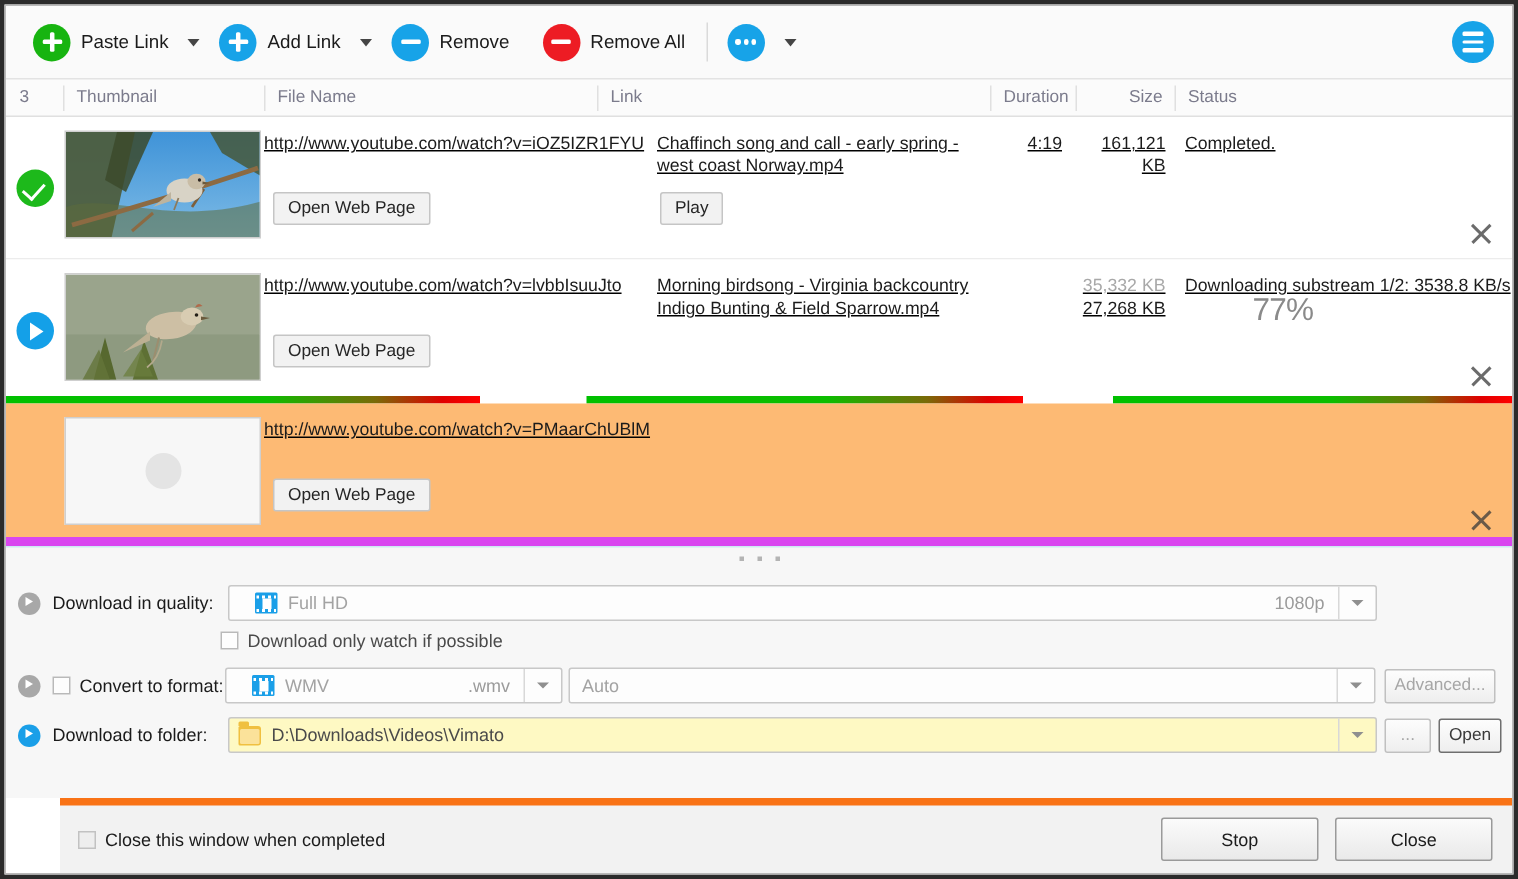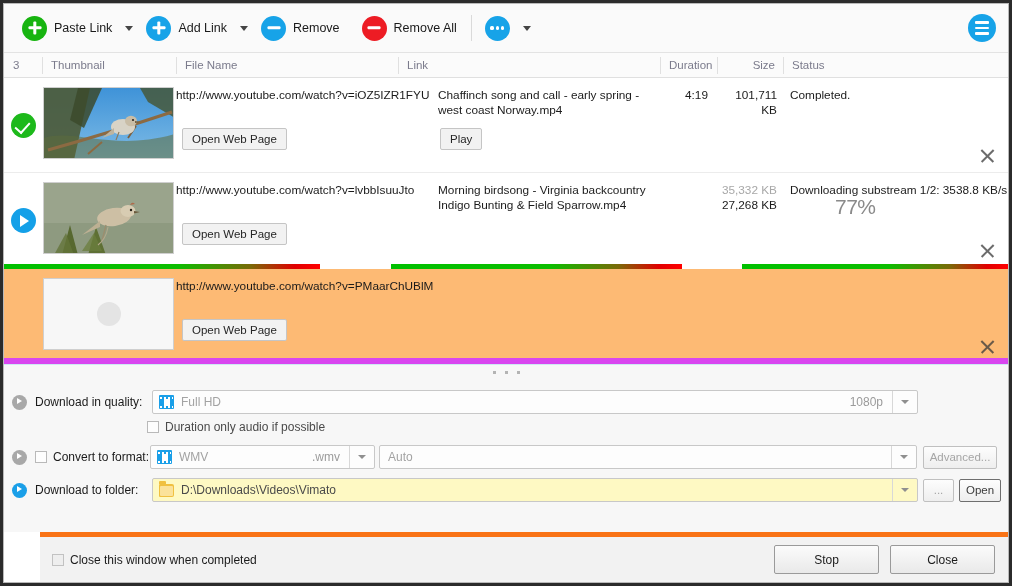--- a/index.html
+++ b/index.html
@@ -86,21 +86,21 @@
   .ch-size  { width:66px; text-align:right; padding-left:0; padding-right:8px; }
   .ch-status{ flex:1; }
 
   
   .list { position:relative; }
   .row {
     position:relative;
     height:95px;
     background:#fff;
     border-bottom:1px solid #ececec;
-    display:flex; align-items:flex-start;
+    display:flex; align-items:flex-start;text-decoration:underline;
   }
   .row.selected { background:#fdba74; border-bottom:6px solid #d946ef; }
   .row.progress-row { height:96px; border-bottom:none; }
 
   .c-status-icon { width:38px; height:95px; display:flex; align-items:center; justify-content:center; flex:0 0 auto; }
   .ic-check {
     width:25px; height:25px; border-radius:50%; background:#1db91b;
     position:relative;
   }
   .ic-check::after {
@@ -202,21 +202,21 @@
   .slabel { font-size:12px; color:#1b1b1b; white-space:nowrap; }
   .slabel.dim { color:#4a4a4a; }
 
   .field {
     height:24px; background:#fef9c3;
     border:1px solid #c8c8c8; border-radius:2px;
     display:flex; align-items:center;
     font-size:12px; color:#9b9b9b;
     position:relative;
   }
-  .field.disabled { background:#fdfdfd; color:#a3a3a3; }
+  .field.disabled { background:#fdfdfd; color:#a3a3a3;padding-left:11px; }
   .film {
     width:15px; height:14px; margin:0 7px 0 6px; flex:0 0 auto;
     background:#1a9fe8; border-radius:1px; position:relative;
     display:flex; flex-direction:column; justify-content:space-between;
     padding:1.5px 0;
   }
   .film::before, .film::after {
     content:""; display:block; height:2px; margin:0 1px;
     background:linear-gradient(to right,#fff 0 2px,transparent 2px 4px,#fff 4px 6px,transparent 6px 8px,#fff 8px 10px,transparent 10px 12px,#fff 12px 14px);
   }
@@ -377,21 +377,21 @@
       <div class="c-link">
         <div class="link-url">http://www.youtube.com/watch?v=iOZ5IZR1FYU</div>
         <button class="btn-small">Open Web Page</button>
       </div>
       <div class="c-file">
         <div class="file-name">Chaffinch song and call - early spring - west coast Norway.mp4</div>
         <button class="btn-small btn-play">Play</button>
       </div>
       <div class="c-dur">4:19</div>
       <div class="c-size">
-        <div>101,711 KB</div>
+        <div>161,121 KB</div>
       </div>
       <div class="c-stat">
         <div>Completed.</div>
         <div class="row-close"></div>
       </div>
     </div>
 
     <div class="row progress-row">
       <div class="c-status-icon">
         <span class="ic-play"></span>
@@ -490,21 +490,21 @@
           </span>
         <span class="f-text">Full HD</span>
         <span class="f-right">1080p</span>
         <span class="dd"></span>
       </div>
     </div>
 
     <div class="srow sub">
       <span style="width:135px"></span>
       <span class="cb"></span>
-      <span class="slabel dim">Duration only audio if possible</span>
+      <span class="slabel dim">Download only watch if possible</span>
     </div>
 
     <div class="srow" style="margin-top:6px">
       <span class="arrow-badge"></span>
       <span class="cb"></span>
       <span class="slabel" style="width:92px">Convert to format:</span>
       <div class="field disabled" style="width:225px; margin-left:5px;">
         <span class="film">
             <i></i>
           </span>

